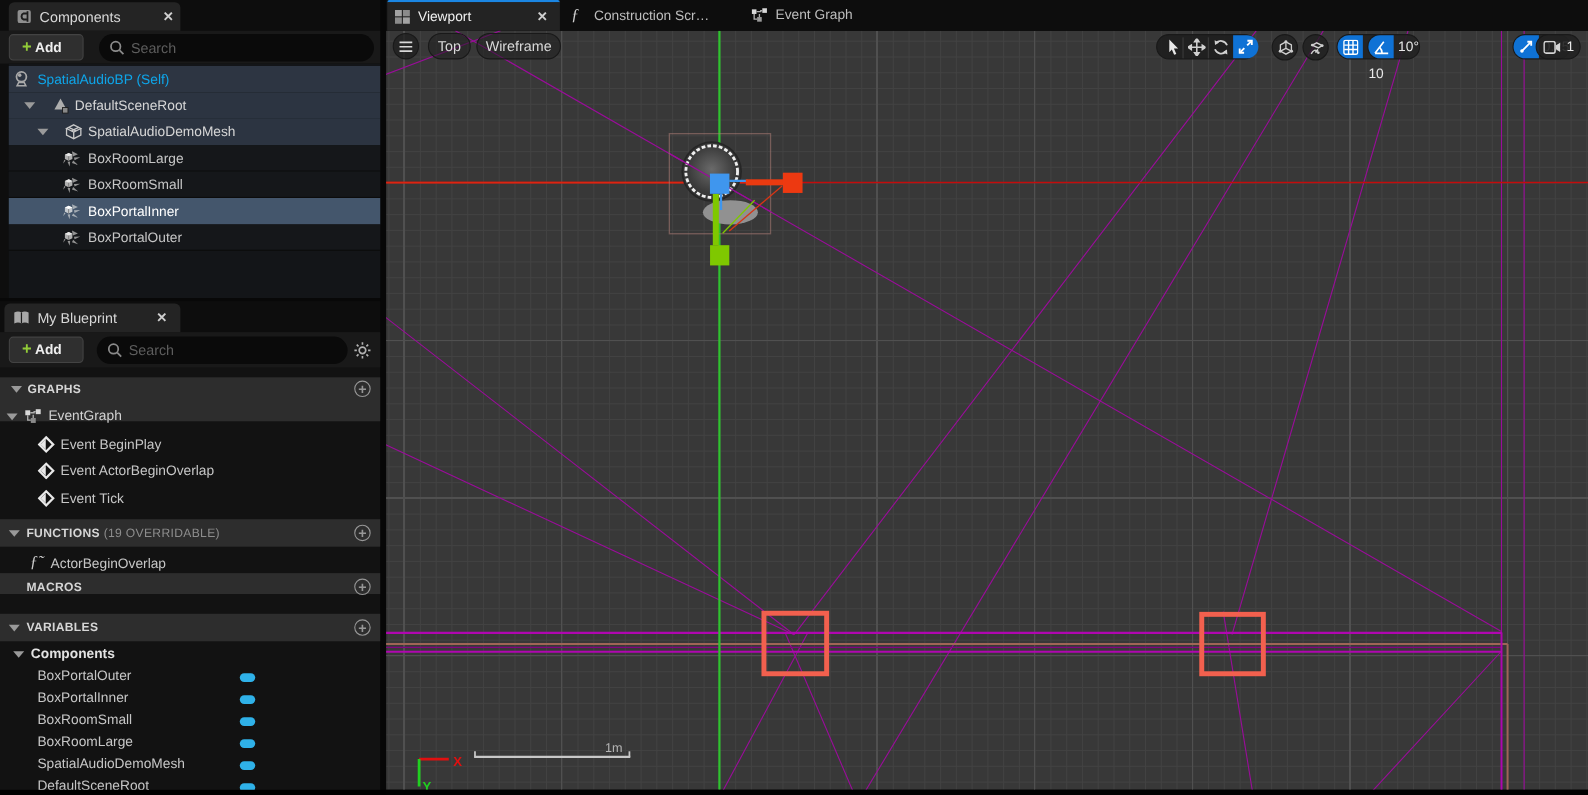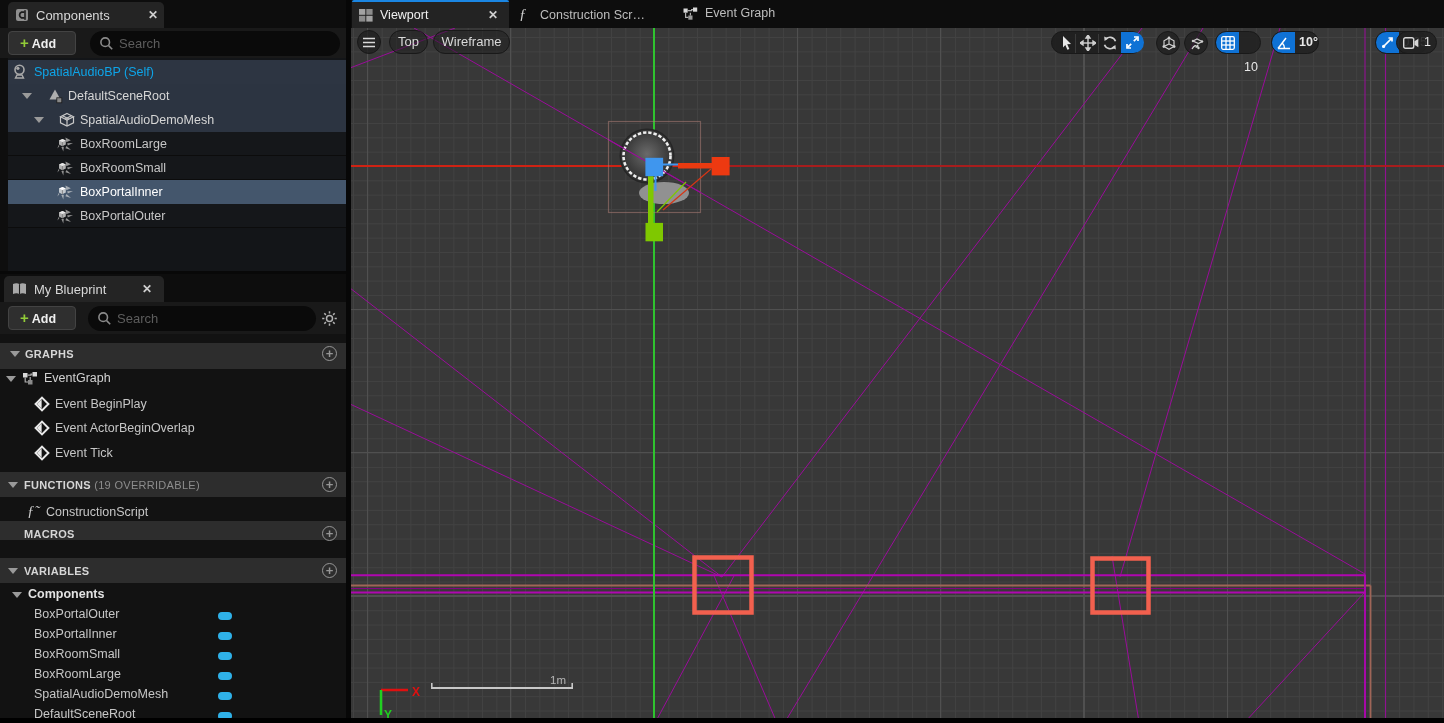--- a/index.html
+++ b/index.html
@@ -168,21 +168,21 @@
    <span style="margin-left:29px;">Search</span>
   </div>
   <svg class="a" style="left:321px;top:8px;" width="17" height="17" viewBox="0 0 17 17">
         <g fill="none" stroke="#b2b2b2" stroke-width="1.5">
           <circle cx="8.5" cy="8.5" r="3"></circle>
           <path d="M8.5 1.2 V3.4 M8.5 13.6 V15.8 M1.2 8.5 H3.4 M13.6 8.5 H15.8 M3.3 3.3 L4.9 4.9 M12.1 12.1 L13.7 13.7 M13.7 3.3 L12.1 4.9 M4.9 12.1 L3.3 13.7"></path>
         </g>
       </svg>
  </div>
 
- <div class="a hdr" style="top:343px;height:26px;">
+ <div class="a hdr" style="top:343px;height:40px;">
   <div class="a tridn" style="left:10px;top:8px;"></div>
   <span class="a" style="left:25px;top:5px;letter-spacing:0.3px;">GRAPHS</span>
   <div class="a plus-circ" style="left:322px;top:3px;">+</div>
  </div>
  <div class="a row" style="left:0;top:367px;width:346px;height:23px;">
   <div class="a tridn" style="left:6px;top:9px;"></div>
   <svg class="a" style="left:22px;top:4px;" width="16" height="16" viewBox="0 0 16 16">
         <g fill="#d8d8d8">
           <rect x="1" y="2" width="4.5" height="4.5"></rect>
           <rect x="10.5" y="1" width="4.5" height="4.5"></rect>
@@ -216,21 +216,21 @@
   <span class="a rowtext" style="left:55px;top:4px;">Event ActorBeginOverlap</span>
  </div>
 
  <div class="a hdr" style="top:472px;height:25px;">
   <div class="a tridn" style="left:8px;top:10px;"></div>
   <span class="a" style="left:24px;top:7px;letter-spacing:0.3px;">FUNCTIONS <span style="color:#8d8d8d;font-weight:normal;">(19 OVERRIDABLE)</span></span>
   <div class="a plus-circ" style="left:322px;top:5px;">+</div>
  </div>
  <div class="a row" style="left:0;top:500px;width:346px;height:24px;">
   <span class="a" style="left:27px;top:3px;color:#c9c9c9;font-size:15px;font-family:'Liberation Serif',serif;font-style:italic;">ƒ̃</span>
-  <span class="a rowtext" style="left:46px;top:5px;">ConstructionScript</span>
+  <span class="a rowtext" style="left:46px;top:5px;">ActorBeginOverlap</span>
  </div>
 
  <div class="a hdr" style="top:521px;height:19px;padding-left:18px;">
   <span class="a" style="left:24px;top:7px;letter-spacing:0.3px;">MACROS</span>
   <div class="a plus-circ" style="left:322px;top:5px;">+</div>
  </div>
 
  <div class="a hdr" style="top:558px;height:25px;">
   <div class="a tridn" style="left:8px;top:10px;"></div>
   <span class="a" style="left:24px;top:7px;letter-spacing:0.3px;">VARIABLES</span>
@@ -463,21 +463,21 @@
             <rect x="0.7" y="0.7" width="12.6" height="12.6" rx="1.5"></rect>
             <line x1="5" y1="1" x2="5" y2="13"></line>
             <line x1="9" y1="1" x2="9" y2="13"></line>
             <line x1="1" y1="5" x2="13" y2="5"></line>
             <line x1="1" y1="9" x2="13" y2="9"></line>
           </g>
         </svg>
   </div>
   <span class="a tbtxt" style="left:28px;top:3px;margin-top:25px;">10</span>
  </div>
- <div class="a tbgrp" style="left:920px;top:31px;width:48px;border-radius:12px;font-weight:bold;">
+ <div class="a tbgrp" style="left:892px;top:31px;width:48px;border-radius:12px;">
   <div class="a" style="left:0;top:0;width:23px;height:21px;background:#0f72d5;border-radius:11px 0 0 11px;">
    <svg class="a" style="left:4px;top:3.5px;" width="15" height="14" viewBox="0 0 15 14">
           <g stroke="#fff" stroke-width="1.5" fill="none">
             <path d="M2 12.5 H14 M2 12.5 L10 2"></path>
             <path d="M6.2 7 A7 7 0 0 1 8.4 12.3"></path>
           </g>
         </svg>
   </div>
   <span class="a tbtxt" style="left:27px;top:3px;">10°</span>
  </div>

